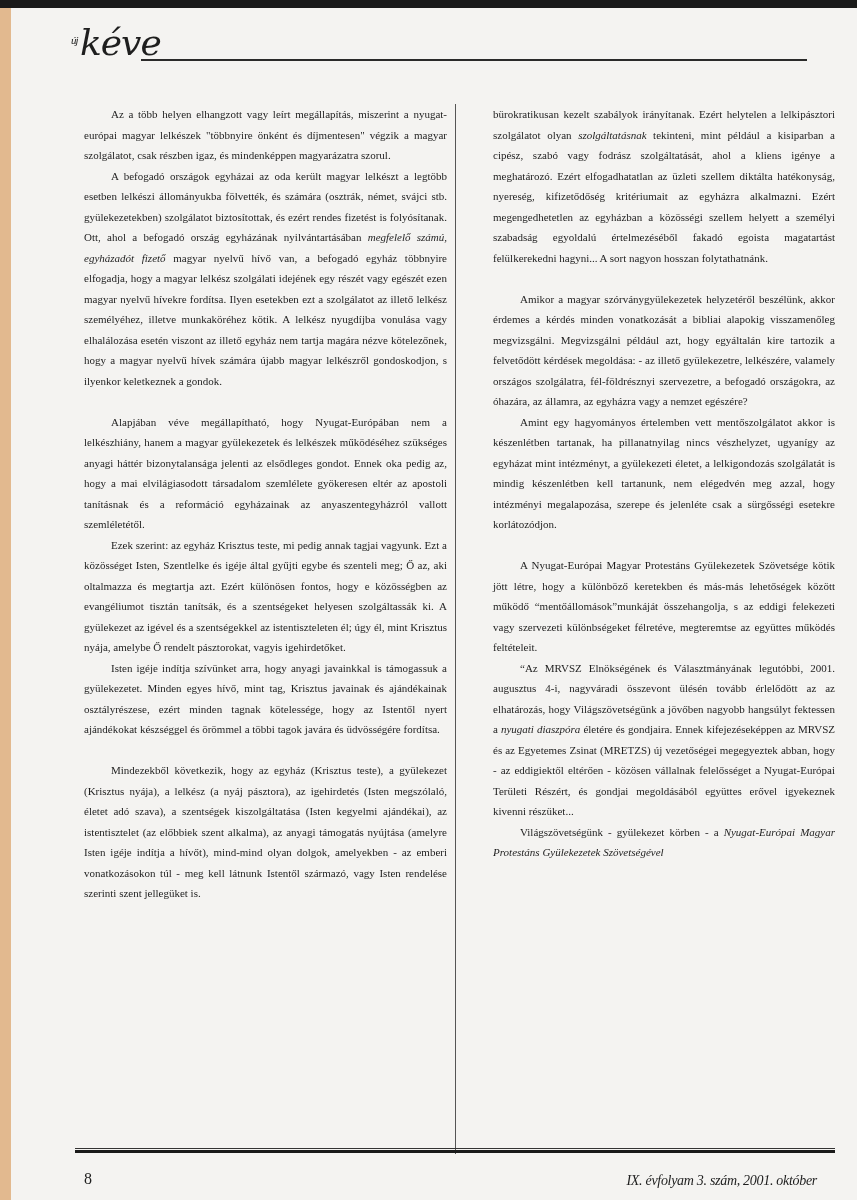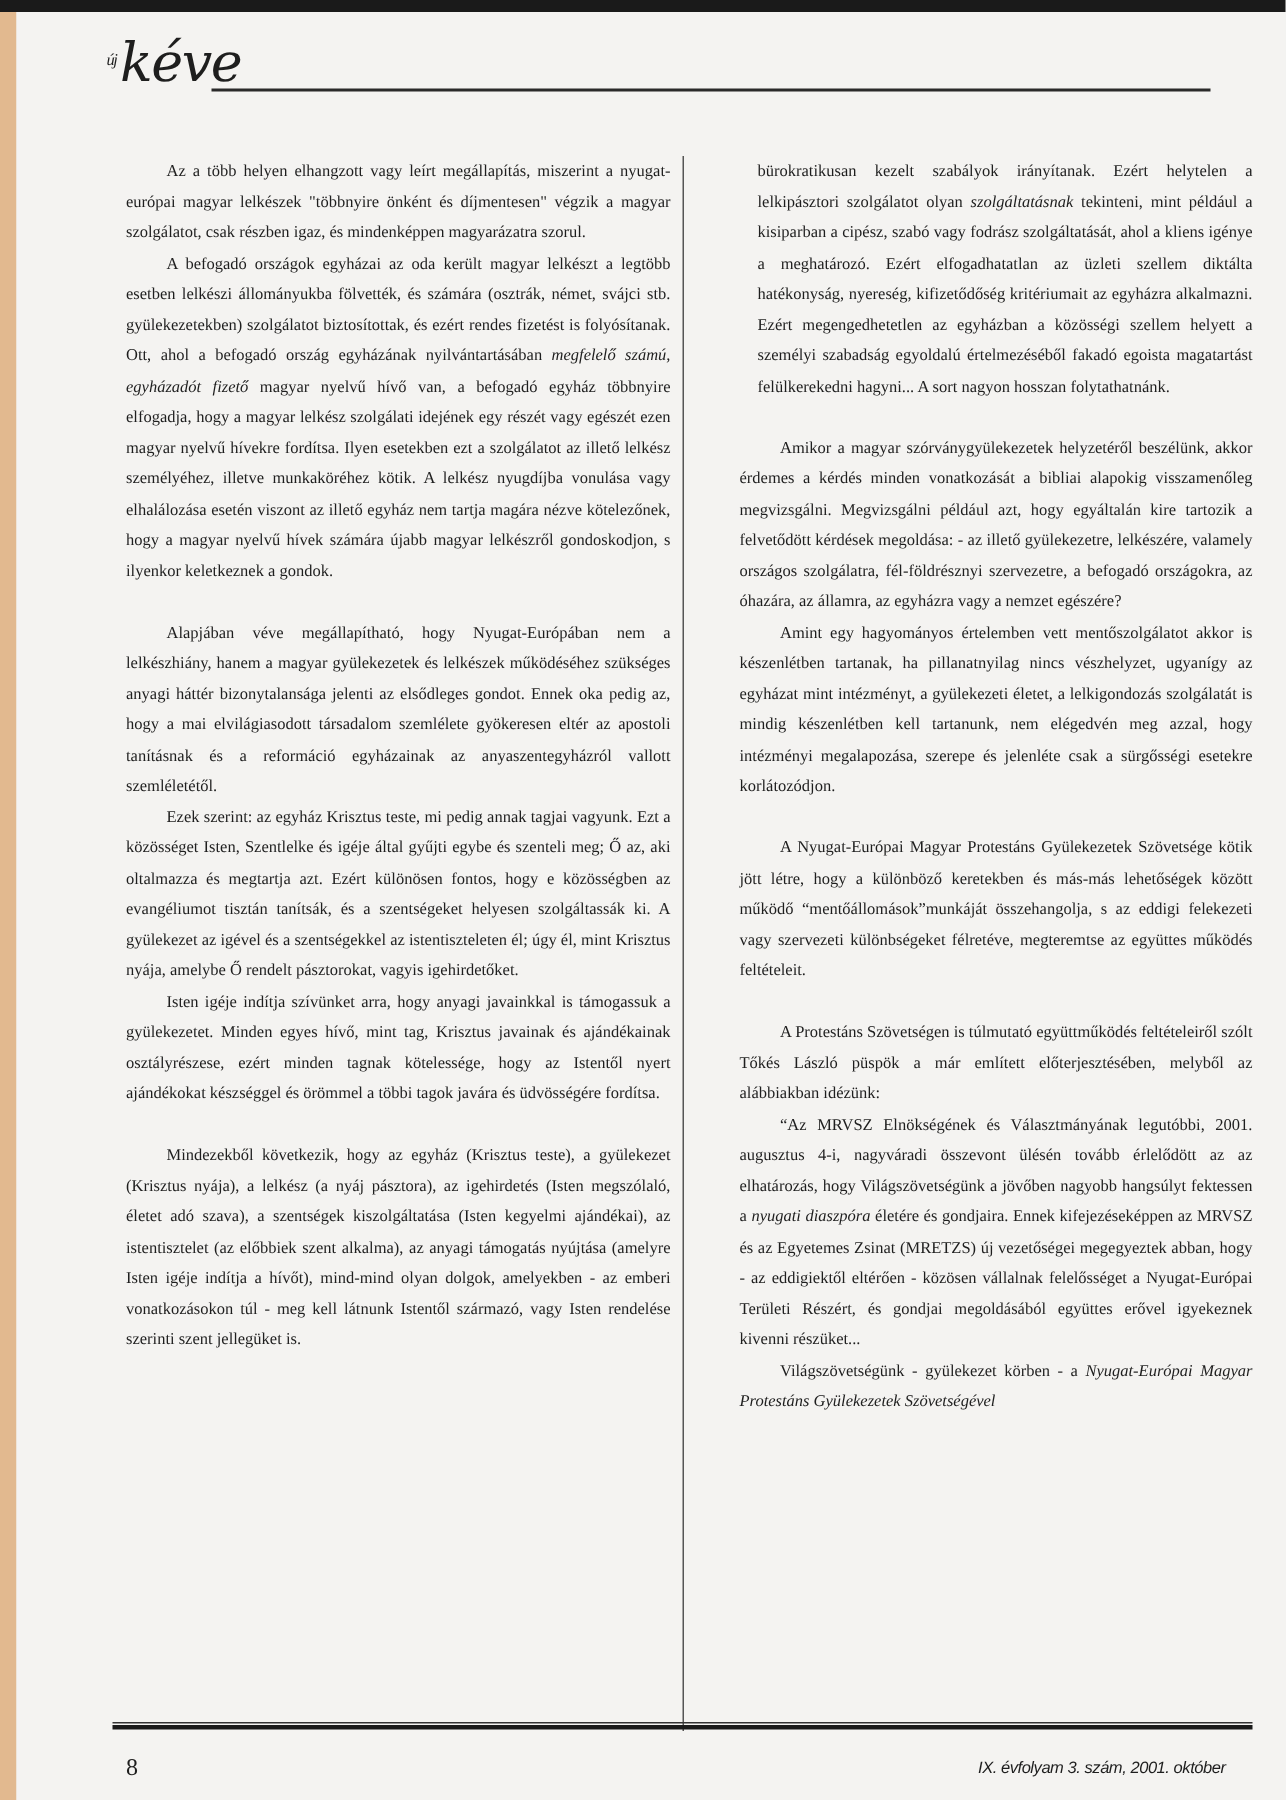--- a/index.html
+++ b/index.html
@@ -16,29 +16,29 @@
 
   .masthead { position: absolute; left: 60px; top: 26px; height: 40px; }
   .logo-small { position: absolute; left: 0; top: 0; font-style: italic; font-size: 11px; letter-spacing: -1px; }
   .logo { position: absolute; left: 9px; top: -12px; font-style: italic; font-size: 36px; font-family: "DejaVu Serif", serif; letter-spacing: -1px; }
   .head-rule { position: absolute; left: 130px; top: 51px; width: 666px; height: 2px; background: #2a2a2a; }
 
   .col { position: absolute; top: 96px; font-size: 11px; line-height: 20.5px; text-align: justify; }
   .col-left { left: 73px; width: 363px; }
   .col-right { left: 482px; width: 342px; }
   .col p { margin: 0; text-indent: 27px; }
-  .col p.cont { text-indent: 0; margin-left: 12px; }
+  .col p.cont { text-indent: 0; }
   .col p.gap { margin-top: 20.5px; }
   .col i { font-style: italic; }
   .col-divider { position: absolute; left: 444px; top: 96px; width: 1px; height: 1050px; background: #555; }
 
   .foot-rule { position: absolute; left: 64px; top: 1140px; width: 760px; height: 5px;
                border-top: 1px solid #333; border-bottom: 3px solid #1a1a1a; box-sizing: border-box; }
   .page-number { position: absolute; left: 73px; top: 1162px; font-size: 16px; }
-  .issue-line { position: absolute; right: 40px; top: 1165px; font-size: 11px; font-style: italic; font-family: Liberation Sans, sans-serif; letter-spacing: -0.3px; }
+  .issue-line { position: absolute; right: 40px; top: 1165px; font-size: 14px; font-style: italic; font-family: Liberation Serif, serif; letter-spacing: -0.3px; }
 </style>
 </head>
 <body>
 
 <div class="top-band"></div>
 <div class="left-band"></div>
 
 <div class="page">
   <div class="masthead">
     <span class="logo-small">új</span>
@@ -53,21 +53,20 @@
       <p><span>Ezek szerint: az egyház Krisztus teste, mi pedig annak tagjai vagyunk. Ezt a közösséget Isten, Szentlelke és igéje által gyűjti egybe és szenteli meg; Ő az, aki oltalmazza és megtartja azt. Ezért különösen fontos, hogy e közösségben az evangéliumot tisztán tanítsák, és a szentségeket helyesen szolgáltassák ki. A gyülekezet az igével és a szentségekkel az istentiszteleten él; úgy él, mint Krisztus nyája, amelybe Ő rendelt pásztorokat, vagyis igehirdetőket.</span></p>
       <p><span>Isten igéje indítja szívünket arra, hogy anyagi javainkkal is támogassuk a gyülekezetet. Minden egyes hívő, mint tag, Krisztus javainak és ajándékainak osztályrészese, ezért minden tagnak kötelessége, hogy az Istentől nyert ajándékokat készséggel és örömmel a többi tagok javára és üdvösségére fordítsa.</span></p>
       <p class="gap"><span>Mindezekből következik, hogy az egyház (Krisztus teste), a gyülekezet (Krisztus nyája), a lelkész (a nyáj pásztora), az igehirdetés (Isten megszólaló, életet adó szava), a szentségek kiszolgáltatása (Isten kegyelmi ajándékai), az istentisztelet (az előbbiek szent alkalma), az anyagi támogatás nyújtása (amelyre Isten igéje indítja a hívőt), mind-mind olyan dolgok, amelyekben - az emberi vonatkozásokon túl - meg kell látnunk Istentől származó, vagy Isten rendelése szerinti szent jellegüket is.</span></p>
     </div>
   <div class="col-divider"></div>
   <div class="col col-right" id="col-right">
       <p class="cont"><span>bürokratikusan kezelt szabályok irányítanak. Ezért helytelen a lelkipásztori szolgálatot olyan </span><i>szolgáltatásnak</i><span> tekinteni, mint például a kisiparban a cipész, szabó vagy fodrász szolgáltatását, ahol a kliens igénye a meghatározó. Ezért elfogadhatatlan az üzleti szellem diktálta hatékonyság, nyereség, kifizetődőség kritériumait az egyházra alkalmazni. Ezért megengedhetetlen az egyházban a közösségi szellem helyett a személyi szabadság egyoldalú értelmezéséből fakadó egoista magatartást felülkerekedni hagyni... A sort nagyon hosszan folytathatnánk.</span></p>
       <p class="gap"><span>Amikor a magyar szórványgyülekezetek helyzetéről beszélünk, akkor érdemes a kérdés minden vonatkozását a bibliai alapokig visszamenőleg megvizsgálni. Megvizsgálni például azt, hogy egyáltalán kire tartozik a felvetődött kérdések megoldása: - az illető gyülekezetre, lelkészére, valamely országos szolgálatra, fél-földrésznyi szervezetre, a befogadó országokra, az óhazára, az államra, az egyházra vagy a nemzet egészére?</span></p>
       <p><span>Amint egy hagyományos értelemben vett mentőszolgálatot akkor is készenlétben tartanak, ha pillanatnyilag nincs vészhelyzet, ugyanígy az egyházat mint intézményt, a gyülekezeti életet, a lelkigondozás szolgálatát is mindig készenlétben kell tartanunk, nem elégedvén meg azzal, hogy intézményi megalapozása, szerepe és jelenléte csak a sürgősségi esetekre korlátozódjon.</span></p>
       <p class="gap"><span>A Nyugat-Európai Magyar Protestáns Gyülekezetek Szövetsége kötik jött létre, hogy a különböző keretekben és más-más lehetőségek között működő “mentőállomások”munkáját összehangolja, s az eddigi felekezeti vagy szervezeti különbségeket félretéve, megteremtse az együttes működés feltételeit.</span></p>
-      <p class="gap"><span>A Protestáns Szövetségen is túlmutató együttműködés feltételeiről szólt Tőkés László püspök a már említett előterjesztésében, melyből az alábbiakban idézünk:</span></p>
       <p><span>“Az MRVSZ Elnökségének és Választmányának legutóbbi, 2001. augusztus 4-i, nagyváradi összevont ülésén tovább érlelődött az az elhatározás, hogy Világszövetségünk a jövőben nagyobb hangsúlyt fektessen a </span><i>nyugati diaszpóra</i><span> életére és gondjaira. Ennek kifejezéseképpen az MRVSZ és az Egyetemes Zsinat (MRETZS) új vezetőségei megegyeztek abban, hogy - az eddigiektől eltérően - közösen vállalnak felelősséget a Nyugat-Európai Területi Részért, és gondjai megoldásából együttes erővel igyekeznek kivenni részüket...</span></p>
       <p><span>Világszövetségünk - gyülekezet körben - a </span><i>Nyugat-Európai Magyar Protestáns Gyülekezetek Szövetségével</i></p>
     </div>
 
   <div class="foot-rule"></div>
   <div class="page-number">8</div>
   <div class="issue-line">IX. évfolyam 3. szám, 2001. október</div>
 </div>
 
 </body></html>

